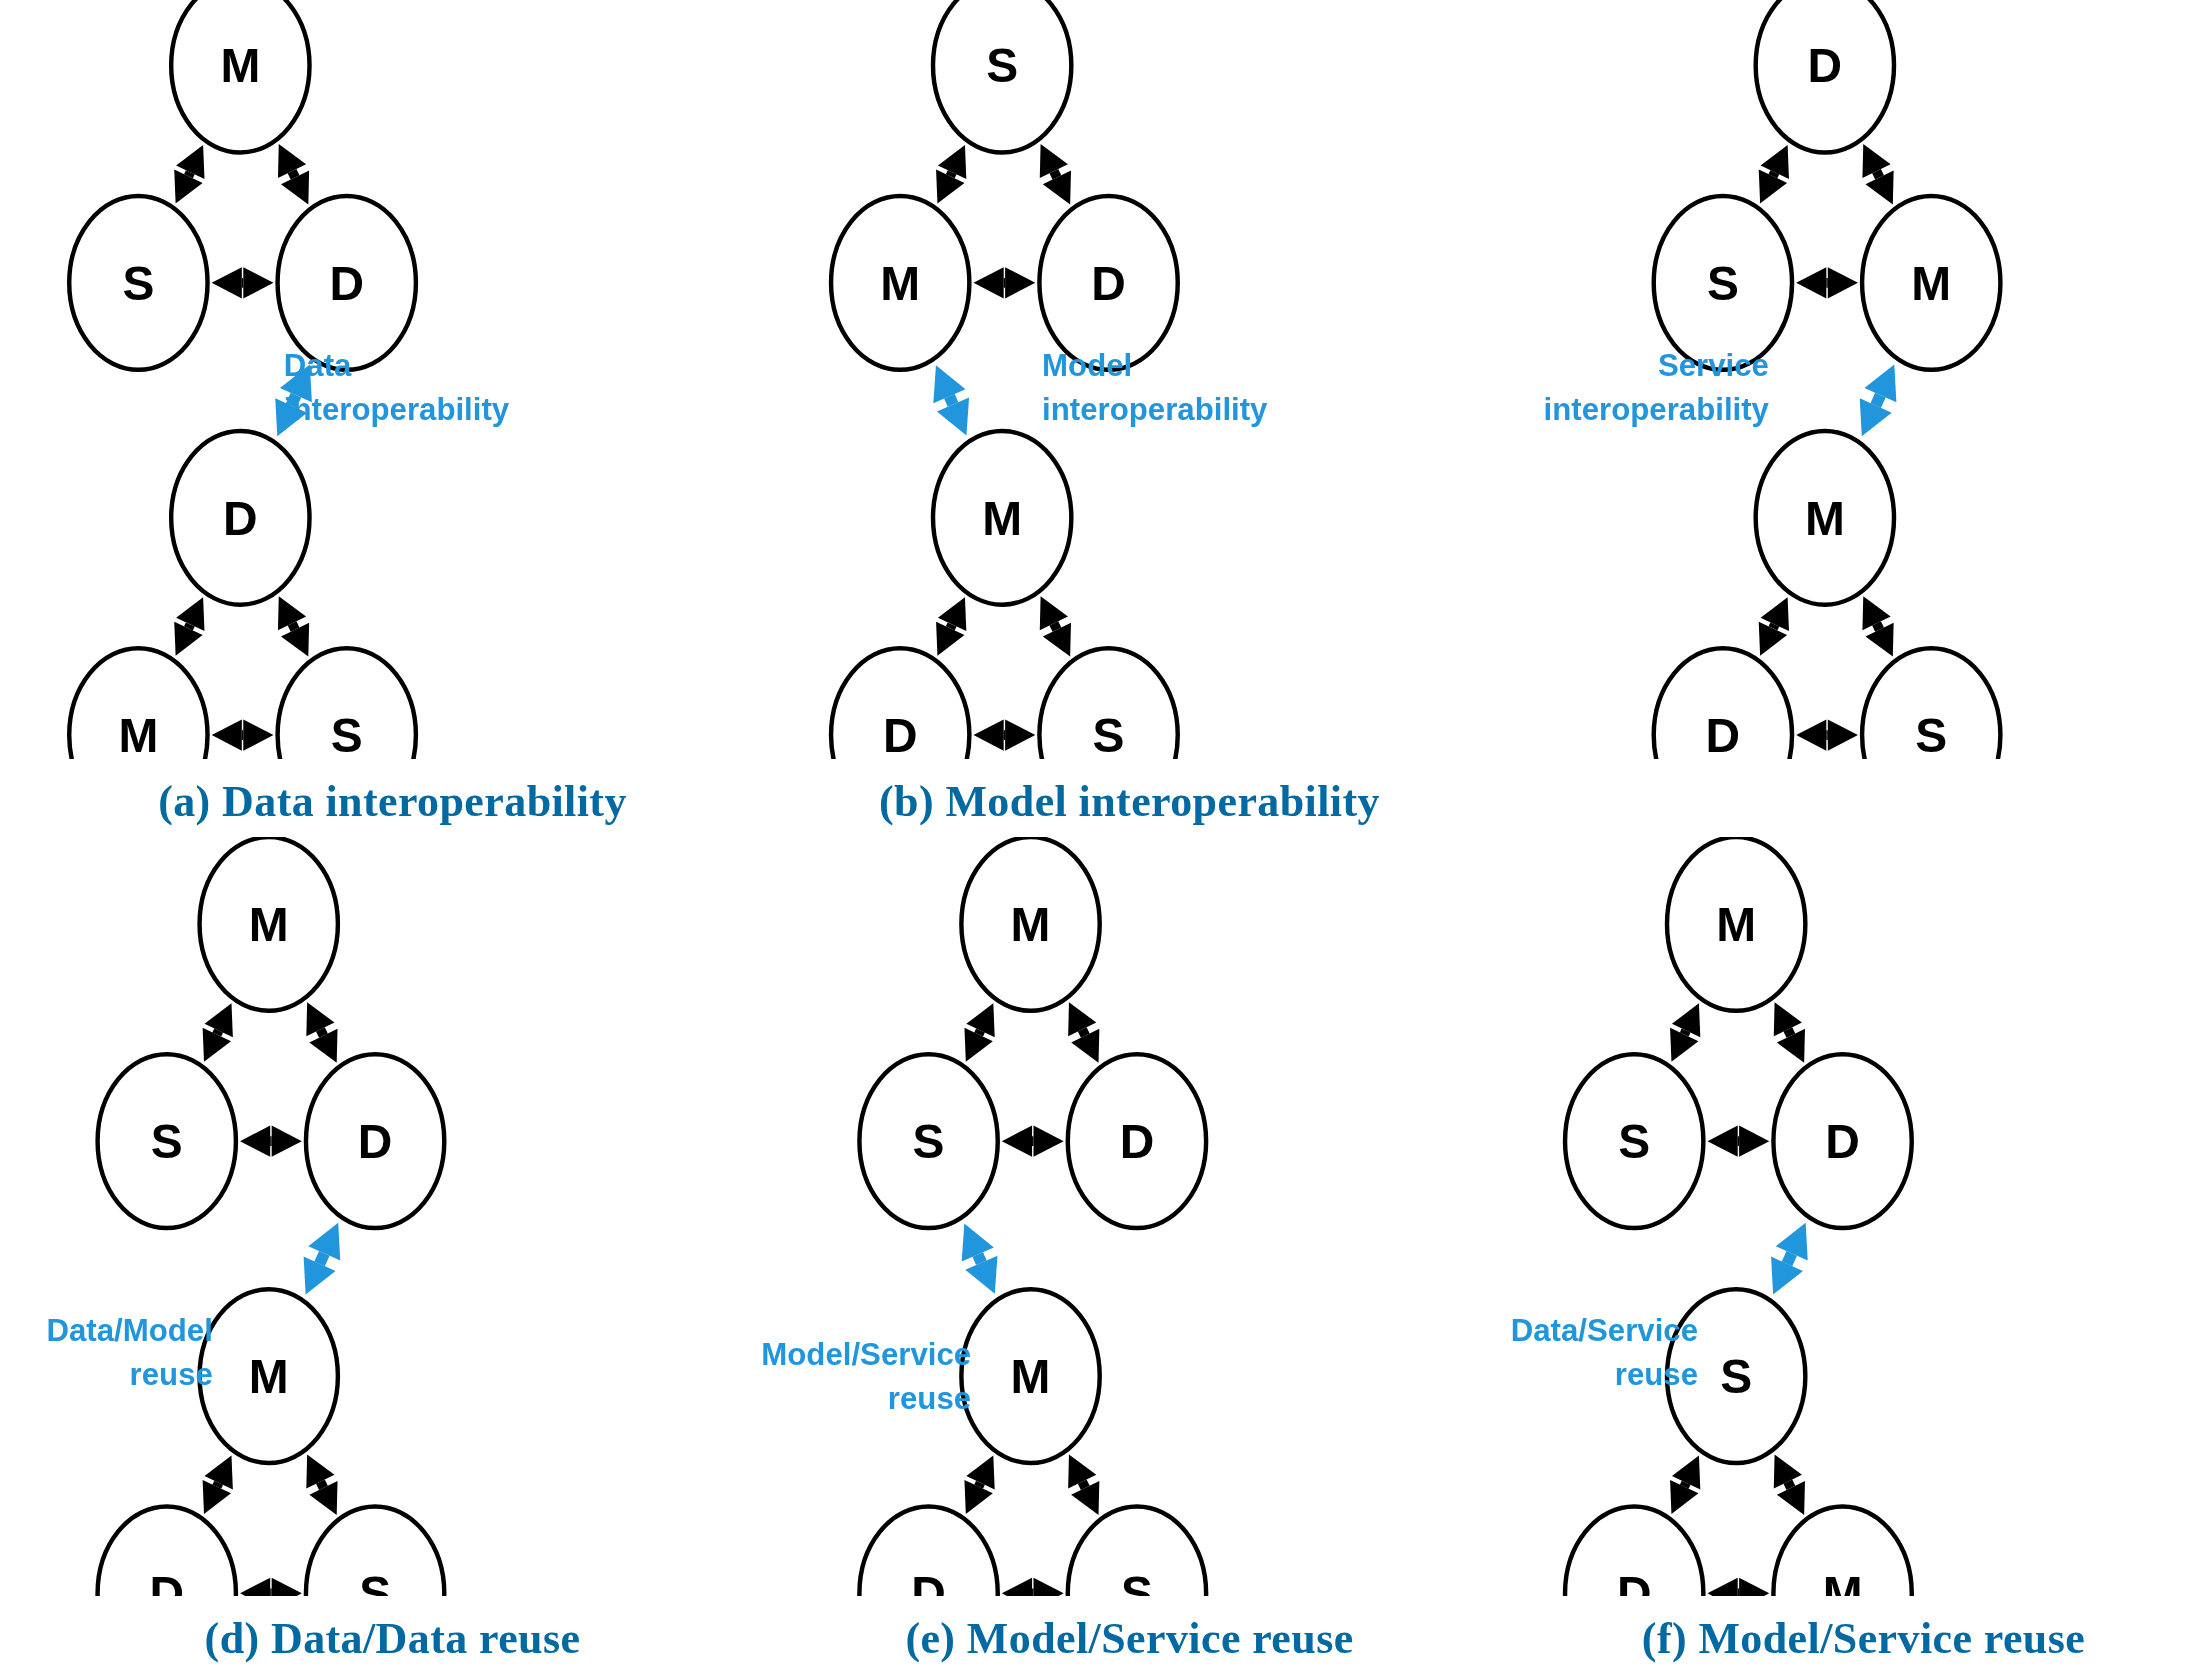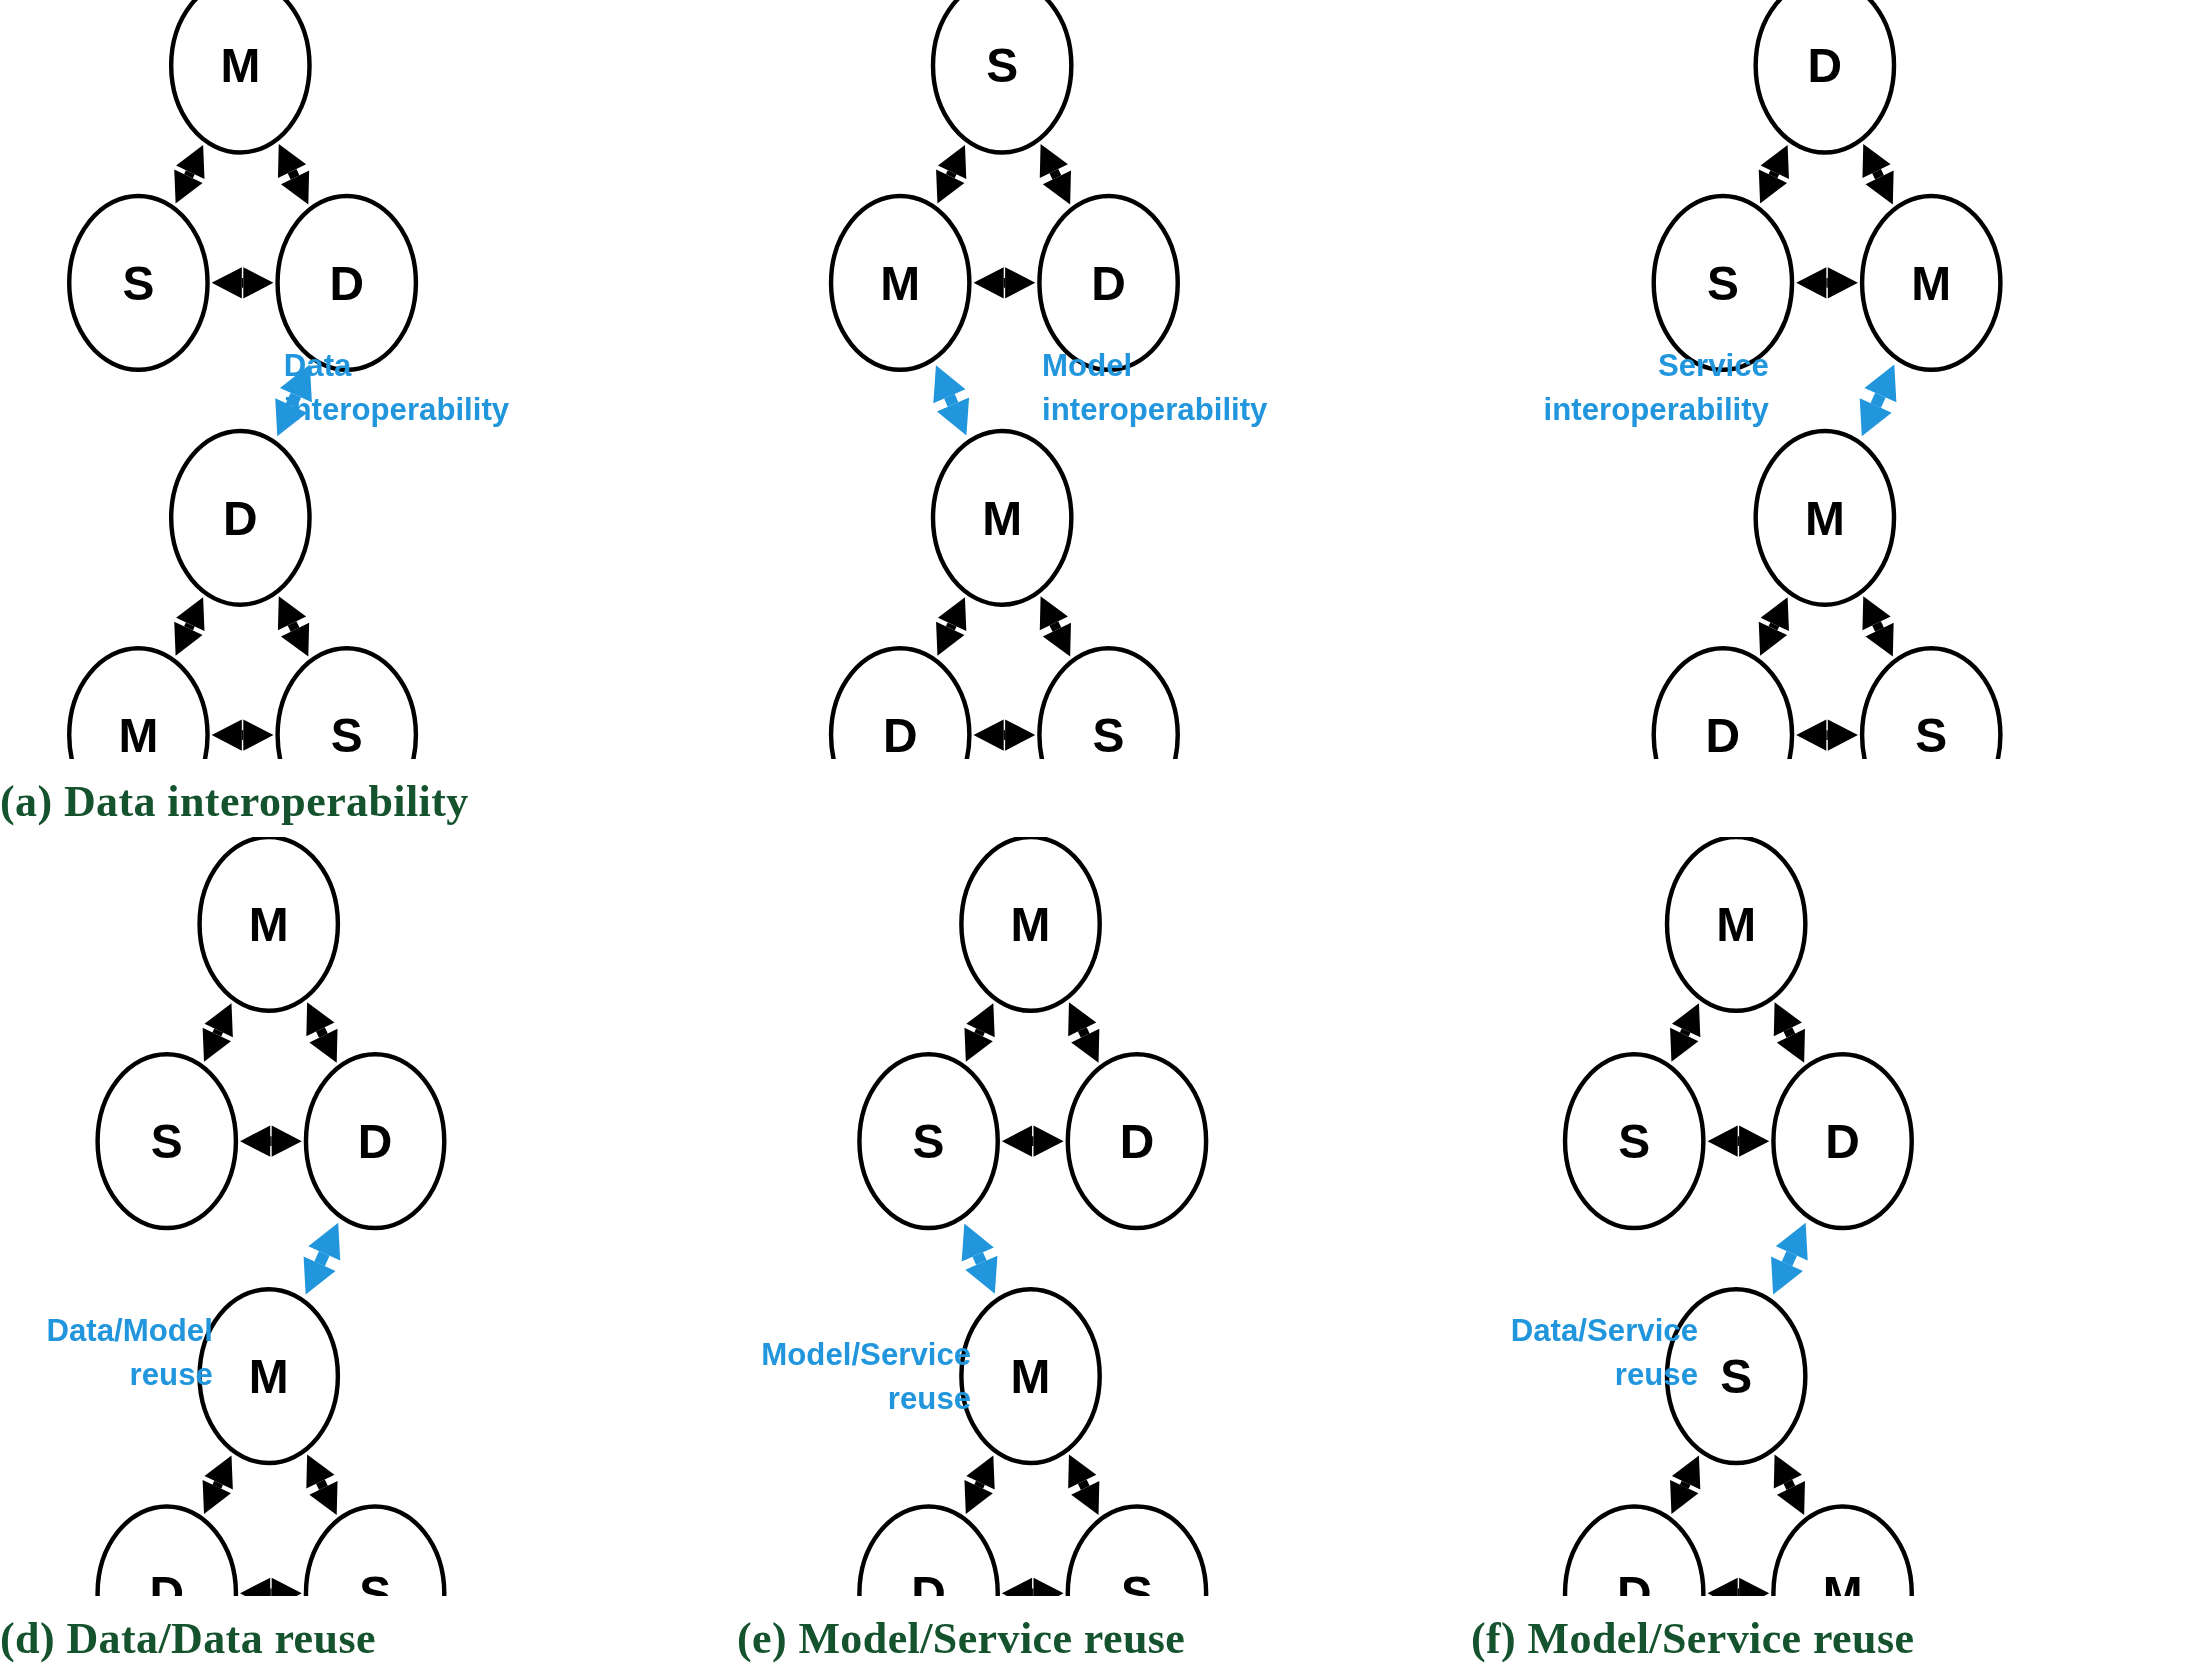--- a/index.html
+++ b/index.html
@@ -1,22 +1,22 @@
 <!DOCTYPE html>
 <html style="font-size:11.3px"><head>
 <meta charset="utf-8">
 <style>
   html,body{margin:0;padding:0;background:#ffffff;}
   body{width:2205px;height:1673px;font-family:"Liberation Sans",sans-serif;overflow:hidden;}
   #figure{position:relative;width:2205px;height:1673px;background:#fff;}
   .panel{position:absolute;width:735px;height:837px;}
   .panel svg{position:absolute;left:0;top:0;width:735px;height:759px;display:block;}
-  .caption{position:absolute;left:0;bottom:10px;width:735px;
-           font-family:"Liberation Serif",serif;font-weight:bold;font-size:44px;color:#14532d;
-           letter-spacing:0.4px;white-space:nowrap;}
+  .caption{position:absolute;left:0;bottom:10px;width:735px;text-align:center;
+           font-family:"Liberation Serif",serif;font-weight:bold;font-size:44px;color:#0369a1;
+           letter-spacing:0.4px;white-space:nowrap;padding-left:25px;}
   .node-text{font-family:"Liberation Sans",sans-serif;font-weight:bold;font-size:54px;fill:#000;}
   .blue-text{font-family:"Liberation Sans",sans-serif;font-weight:bold;font-size:44px;fill:#2196dd;}
   .ell{fill:#ffffff;stroke:#000000;stroke-width:5;}
 </style>
 </head>
 <body>
 
 <div id="figure">
     <div class="panel" style="left: 0px; top: 0px;">
       <svg viewBox="0 0 1036 1070" xmlns="http://www.w3.org/2000/svg">
@@ -121,20 +121,21 @@
           <text class="node-text" x="315" y="904" text-anchor="middle">S</text>
           <g>
      <line x1="135.45350640598426" y1="502.7841669355289" x2="139.54649359401574" y2="512.2158330644711" stroke="#2196dd" stroke-width="13"></line>
      <polygon points="120.32596792111684,467.9250565138779 117.32676898672574,510.65048694765994 153.58024382524277,494.91784692339786" fill="#2196dd"></polygon>
      <polygon points="154.67403207888316,547.074943486122 121.41975617475723,520.0821530766021 157.67323101327426,504.34951305234006" fill="#2196dd"></polygon>
           </g>
         </g>
       <text class="blue-text" x="430" y="530" text-anchor="start">Model</text>
       <text class="blue-text" x="430" y="592" text-anchor="start">interoperability</text>
     </svg>
+      <div class="caption">(b) Model interoperability</div>
     </div>
     <div class="panel" style="left: 1471px; top: 0px;">
       <svg viewBox="0 0 1036 1070" xmlns="http://www.w3.org/2000/svg">
       <g transform="translate(230,-70) scale(1.25)">
           <g>
      <line x1="156.44704410746584" y1="254.74325385800756" x2="158.55295589253416" y2="250.25674614199244" stroke="#000" stroke-width="11"></line>
      <polygon points="142.00020144899423,285.52130995649054 172.45163327867698,262.2556120404128 140.4424549362547,247.23089567560234" fill="#000"></polygon>
      <polygon points="172.99979855100577,219.47869004350946 174.5575450637453,257.7691043243977 142.54836672132302,242.74438795958721" fill="#000"></polygon>
           </g>
           <g>

